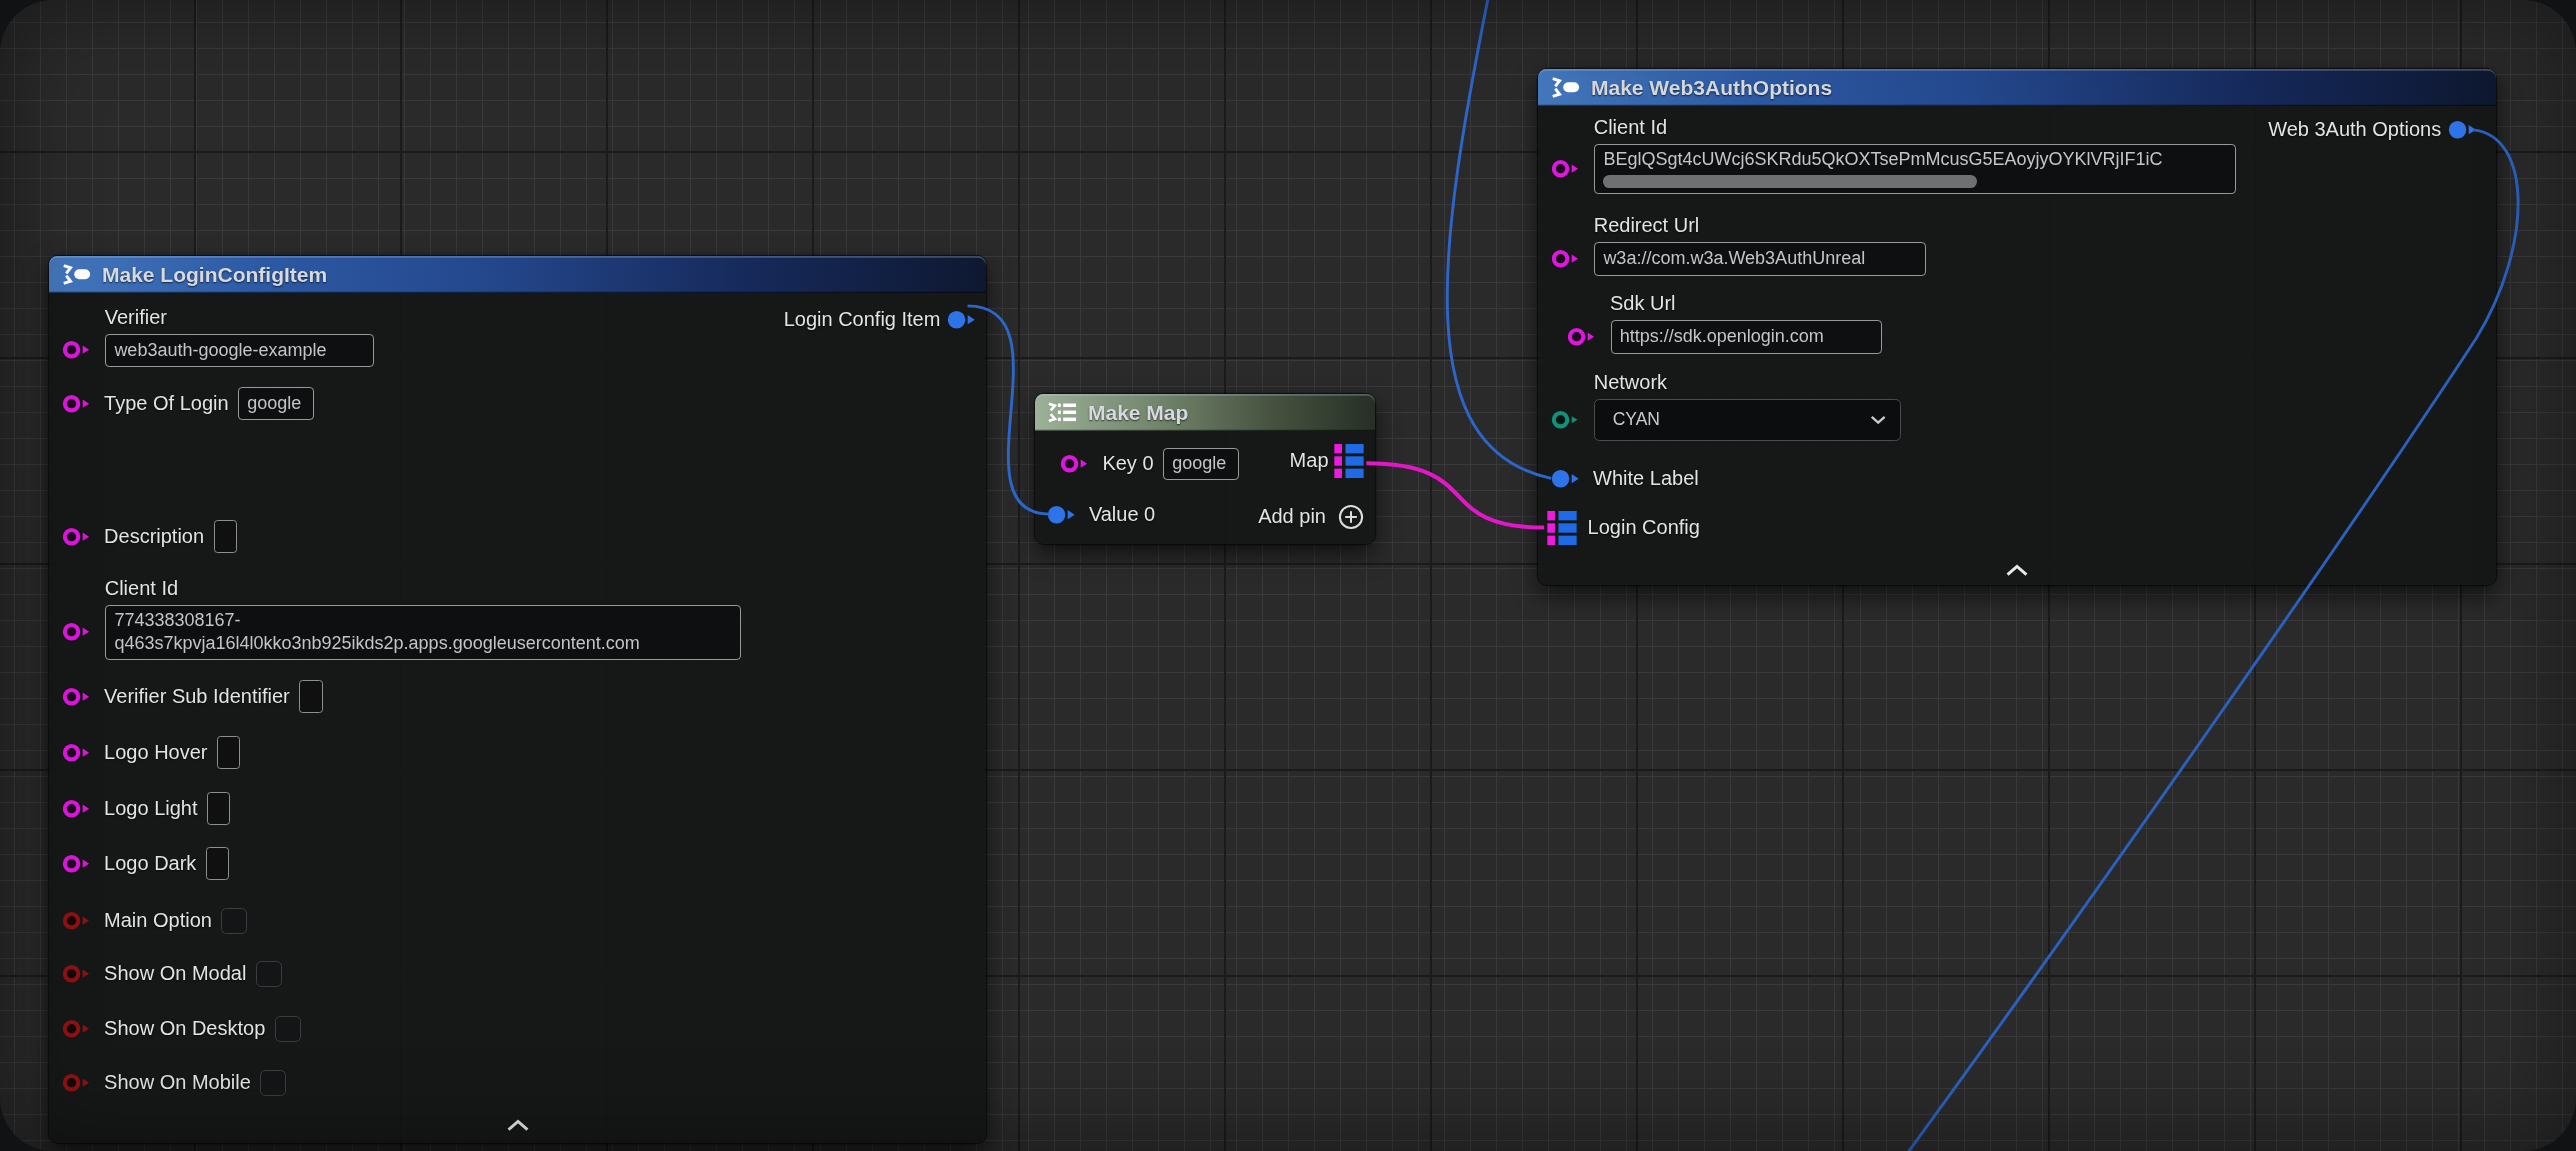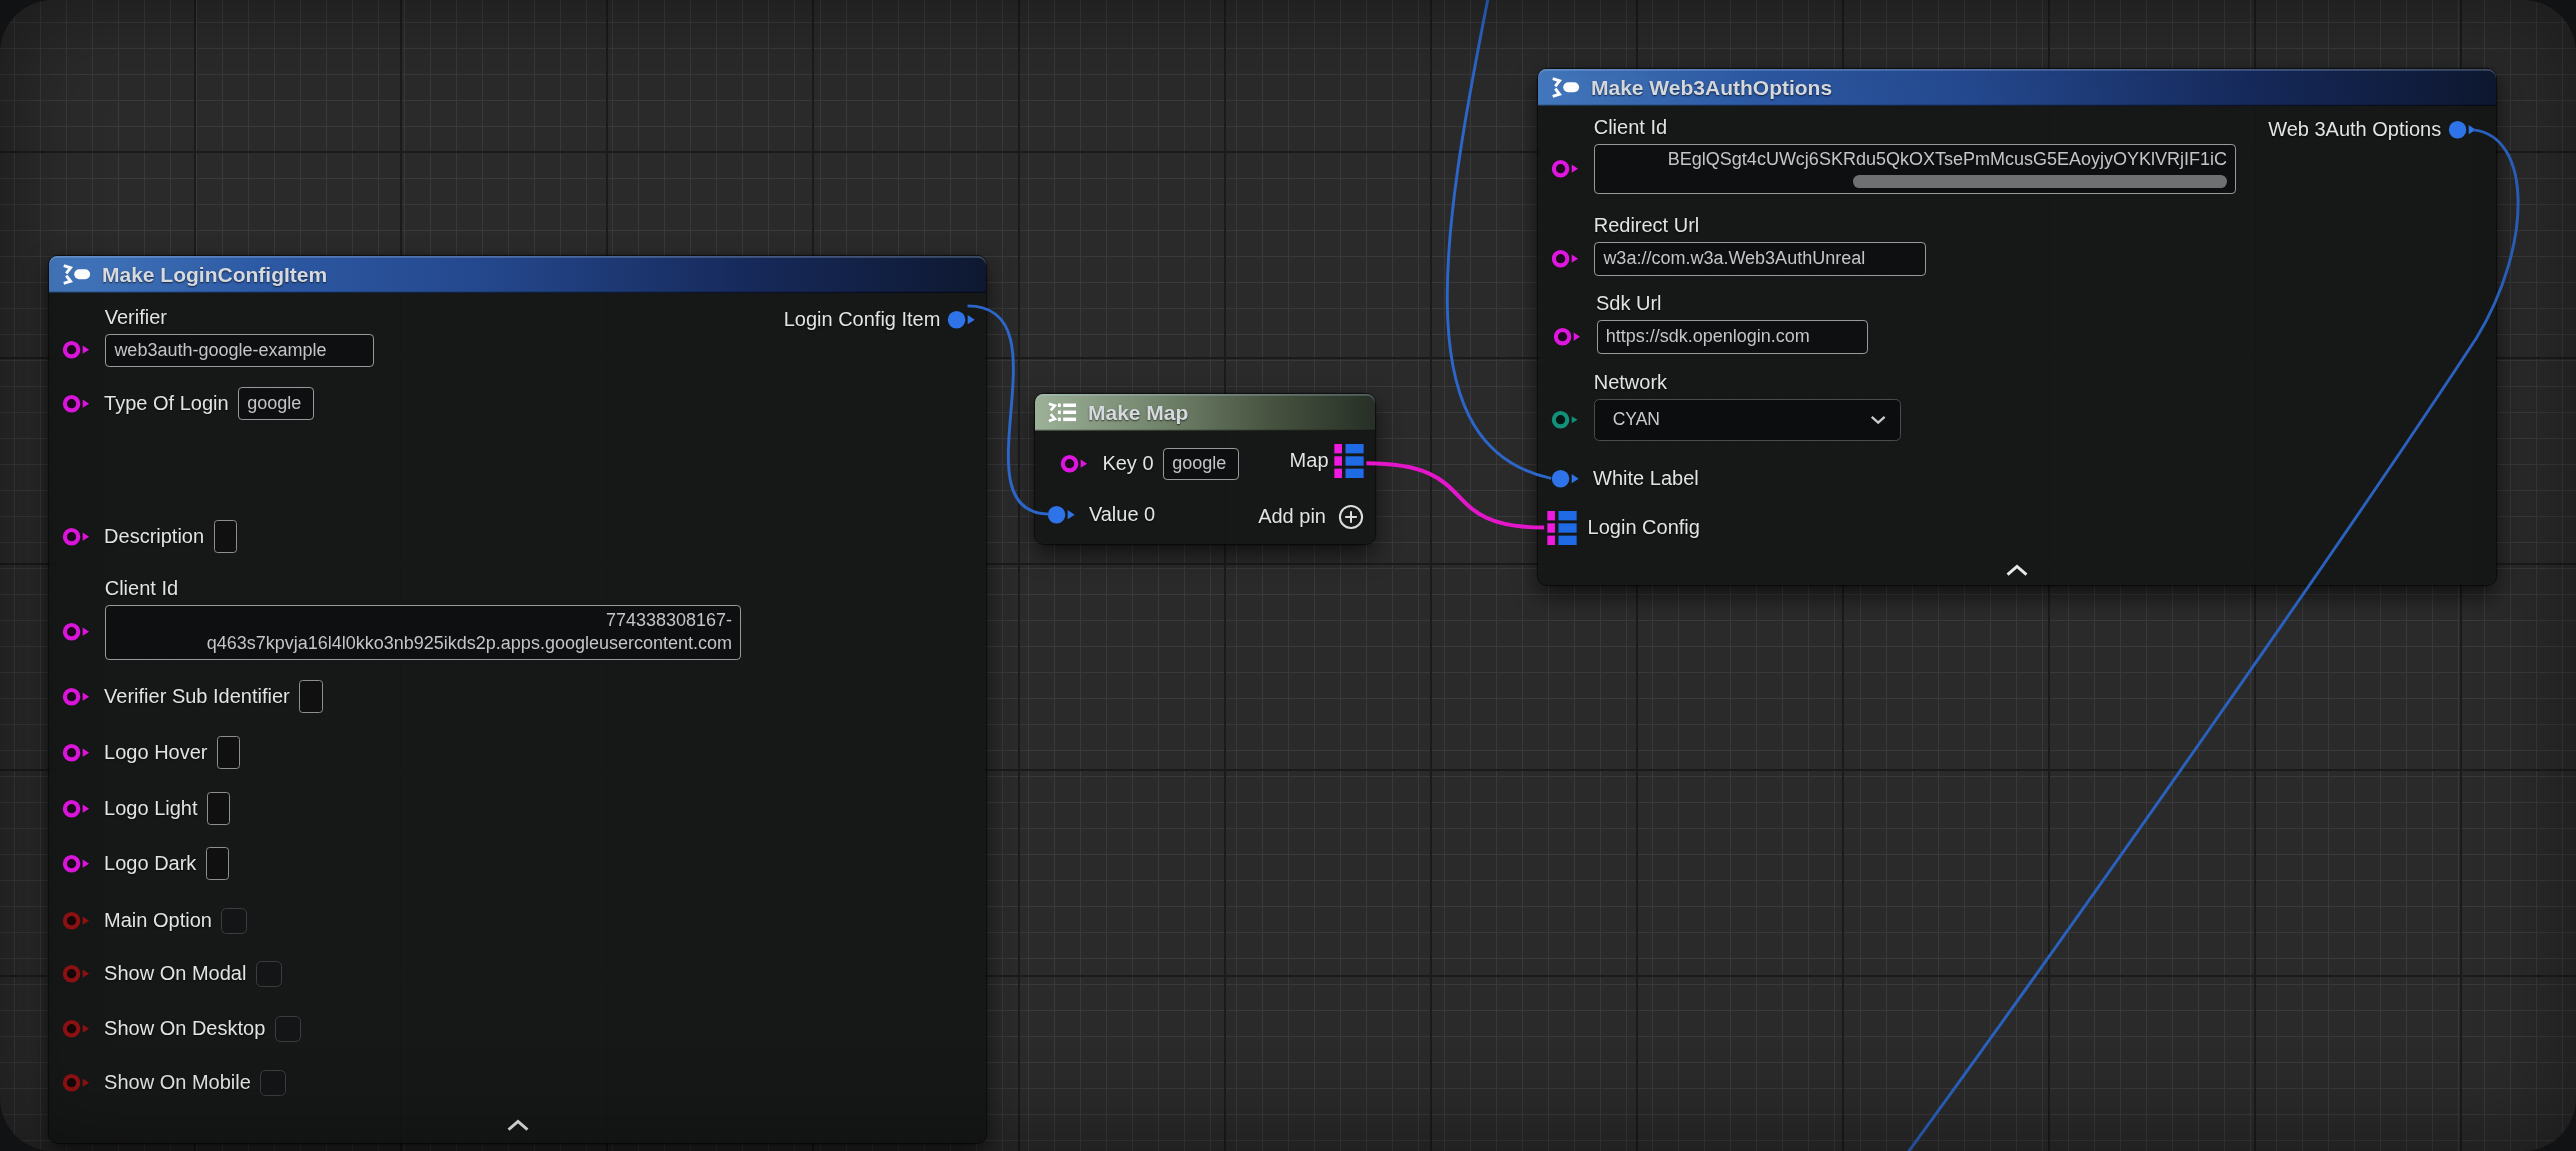--- a/index.html
+++ b/index.html
@@ -24,21 +24,21 @@
   .hdr-blue{background:linear-gradient(90deg,#4478bd 0%,#2d5aa4 22%,#25498f 45%,#16295a 75%,#0e1830 100%);}
   .hdr-green{background:linear-gradient(90deg,#9cb197 0%,#74866e 35%,#46523f 70%,#272f26 100%);}
   .title{font-size:21px;font-weight:700;color:#d6dade;text-shadow:0 1.2px 1.8px rgba(0,0,0,.65);white-space:nowrap;}
   .prow{position:absolute;display:flex;align-items:center;gap:9.4px;height:33px;}
   .stack{position:absolute;display:flex;flex-direction:column;}
   .stack .lbl{margin-left:44px;margin-bottom:4.7px;}
   .pinbox{display:flex;align-items:center;gap:10.5px;}
   .lbl{font-size:20px;color:#e2e3e4;text-shadow:0 1.2px 1.8px rgba(0,0,0,.6);white-space:nowrap;}
   .tbox{background:#0e0f10;border:1.2px solid #989a9c;border-radius:4.1px;color:#c4c5c6;
     font-size:18px;display:flex;align-items:center;padding:0 8.2px;box-sizing:border-box;height:33px;}
-  .tmulti{flex-direction:column;align-items:flex-end;justify-content:center;line-height:23px;}
+  .tmulti{flex-direction:column;align-items:flex-start;justify-content:center;line-height:23px;}
   .sbox{width:23.4px;height:33px;background:#101011;border:1.2px solid #8e8f90;border-radius:3.5px;box-sizing:border-box;}
   .chk{width:26px;height:26px;background:#141516;border:1.2px solid #3c3d3f;border-radius:5.3px;box-sizing:border-box;}
   .dd{background:#0c0d0e;border:1.2px solid #4a4b4d;border-radius:5.3px;color:#c9cacb;font-size:17.5px;
     display:flex;align-items:center;justify-content:space-between;padding:0 14px 0 17.5px;box-sizing:border-box;}
   .scrollbar{height:13px;border-radius:6.4px;background:#6f7071;}
   .footer-chevron{position:absolute;cursor:pointer;}
   .outflex{position:absolute;display:flex;align-items:center;gap:5.8px;height:33px;}
 </style>
 </head>
 <body>
@@ -275,21 +275,21 @@
       <span class="lbl">Redirect Url</span>
       <div class="pinbox">
         <svg width="34" height="23.4" viewBox="0 0 58 40">
           <circle cx="18" cy="20" r="11.5" fill="#1c0a1c" stroke="#df16df" stroke-width="7"></circle>
             <path d="M37 13 L48 20 L37 27 Z" fill="#df16df"></path>
         </svg>
         <div class="tbox" style="width:332px;height:34px;">w3a://com.w3a.Web3AuthUnreal</div>
       </div>
     </div>
 
-    <div class="stack" style="left:14px;top:223px;">
+    <div class="stack" style="left:28px;top:223px;">
       <span class="lbl">Sdk Url</span>
       <div class="pinbox">
         <svg width="34" height="23.4" viewBox="0 0 58 40">
           <circle cx="18" cy="20" r="11.5" fill="#1c0a1c" stroke="#df16df" stroke-width="7"></circle>
             <path d="M37 13 L48 20 L37 27 Z" fill="#df16df"></path>
         </svg>
         <div class="tbox" style="width:271px;height:34px;">https://sdk.openlogin.com</div>
       </div>
     </div>
 

